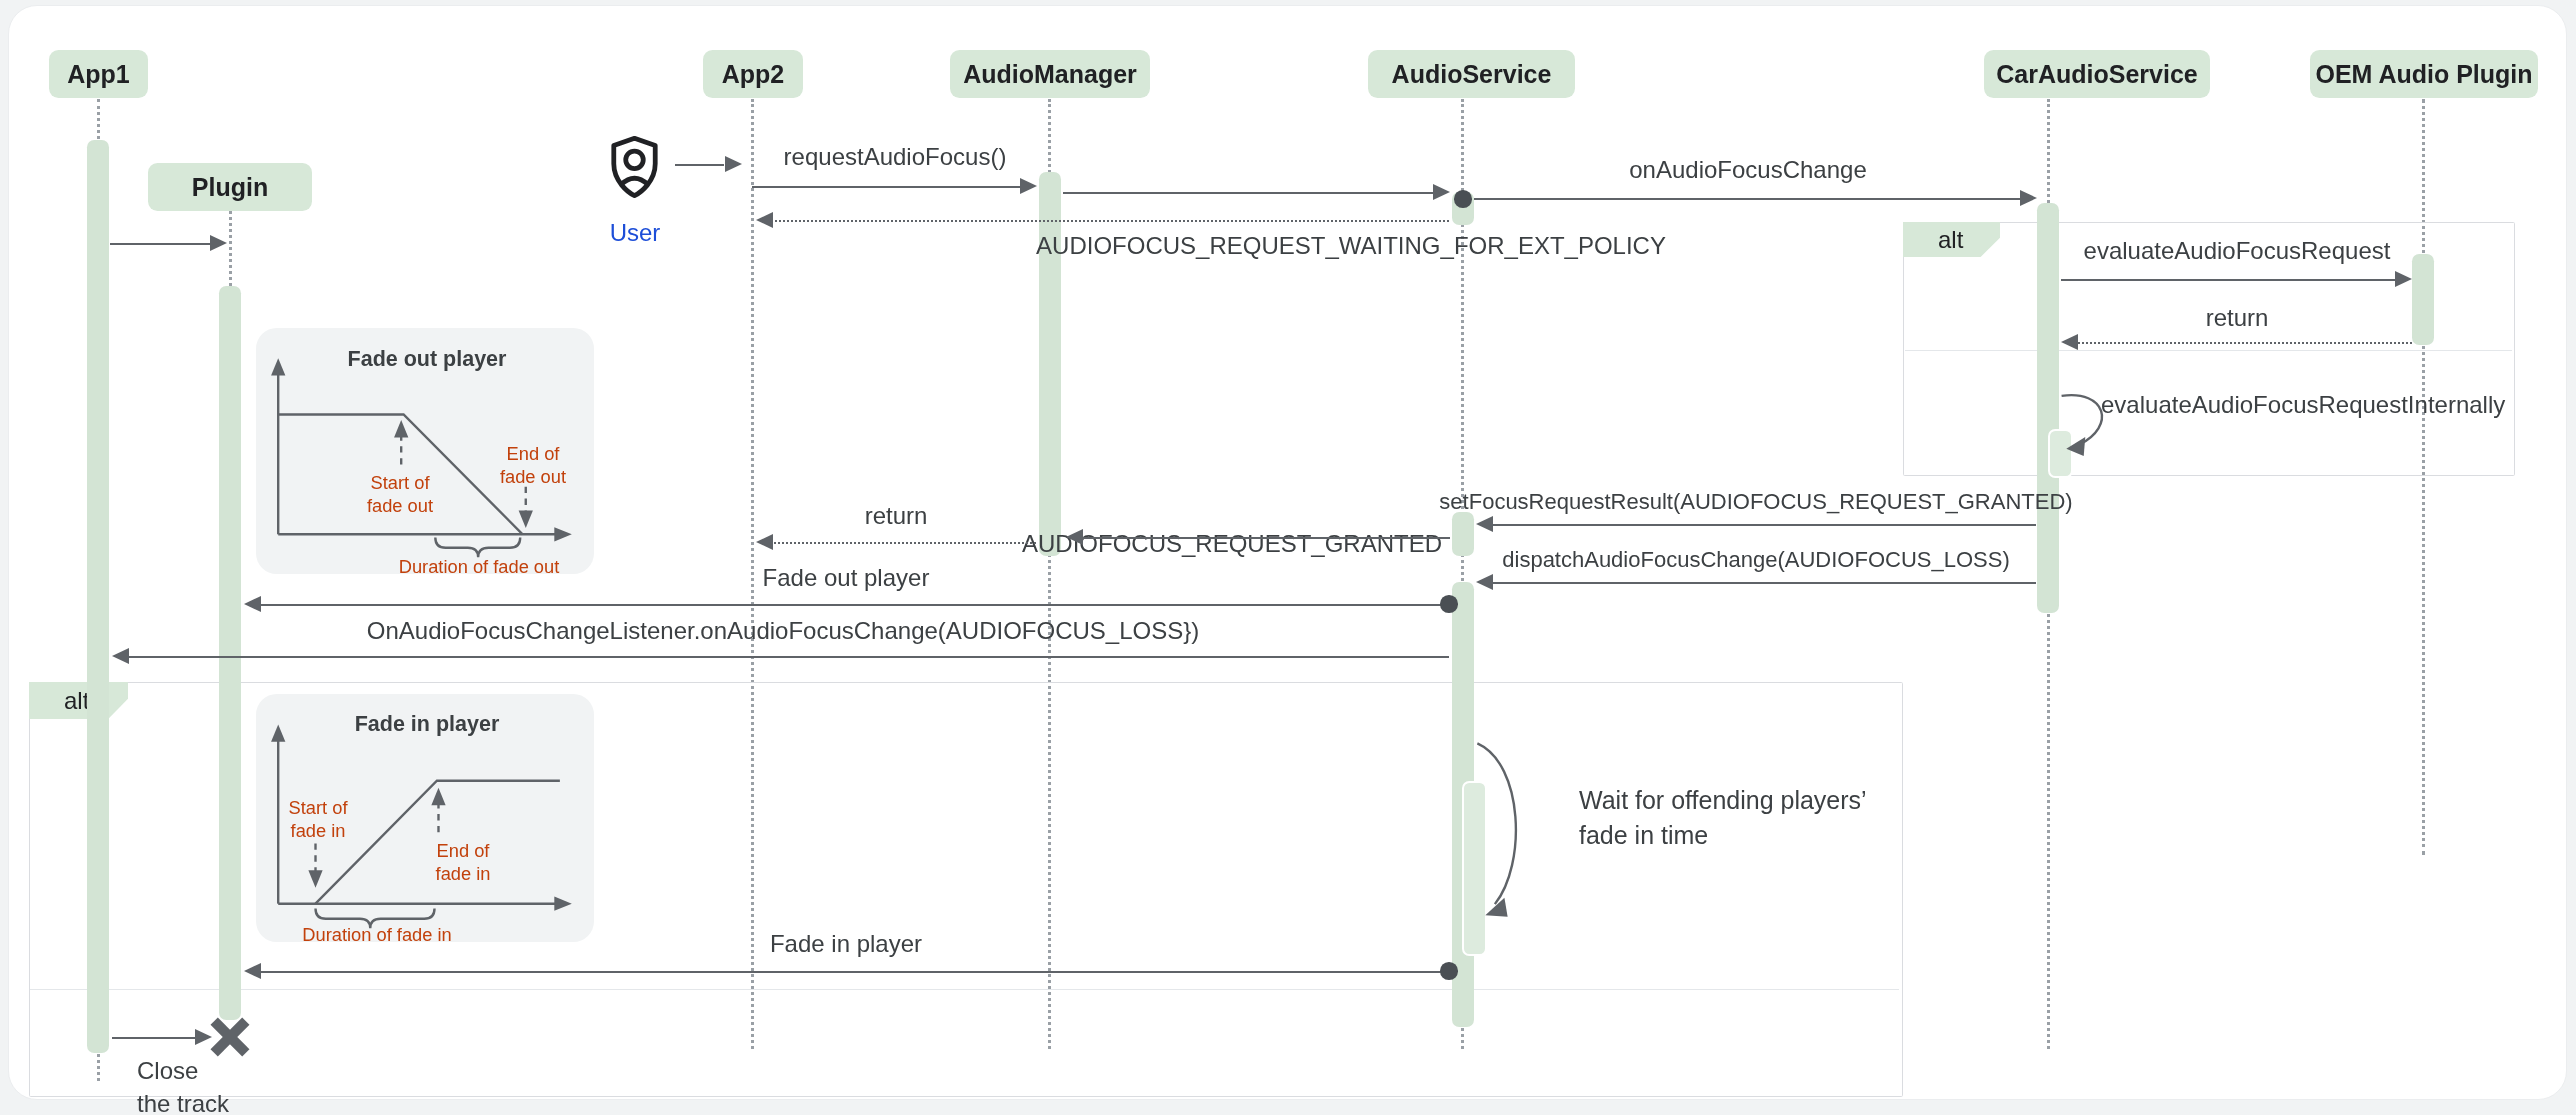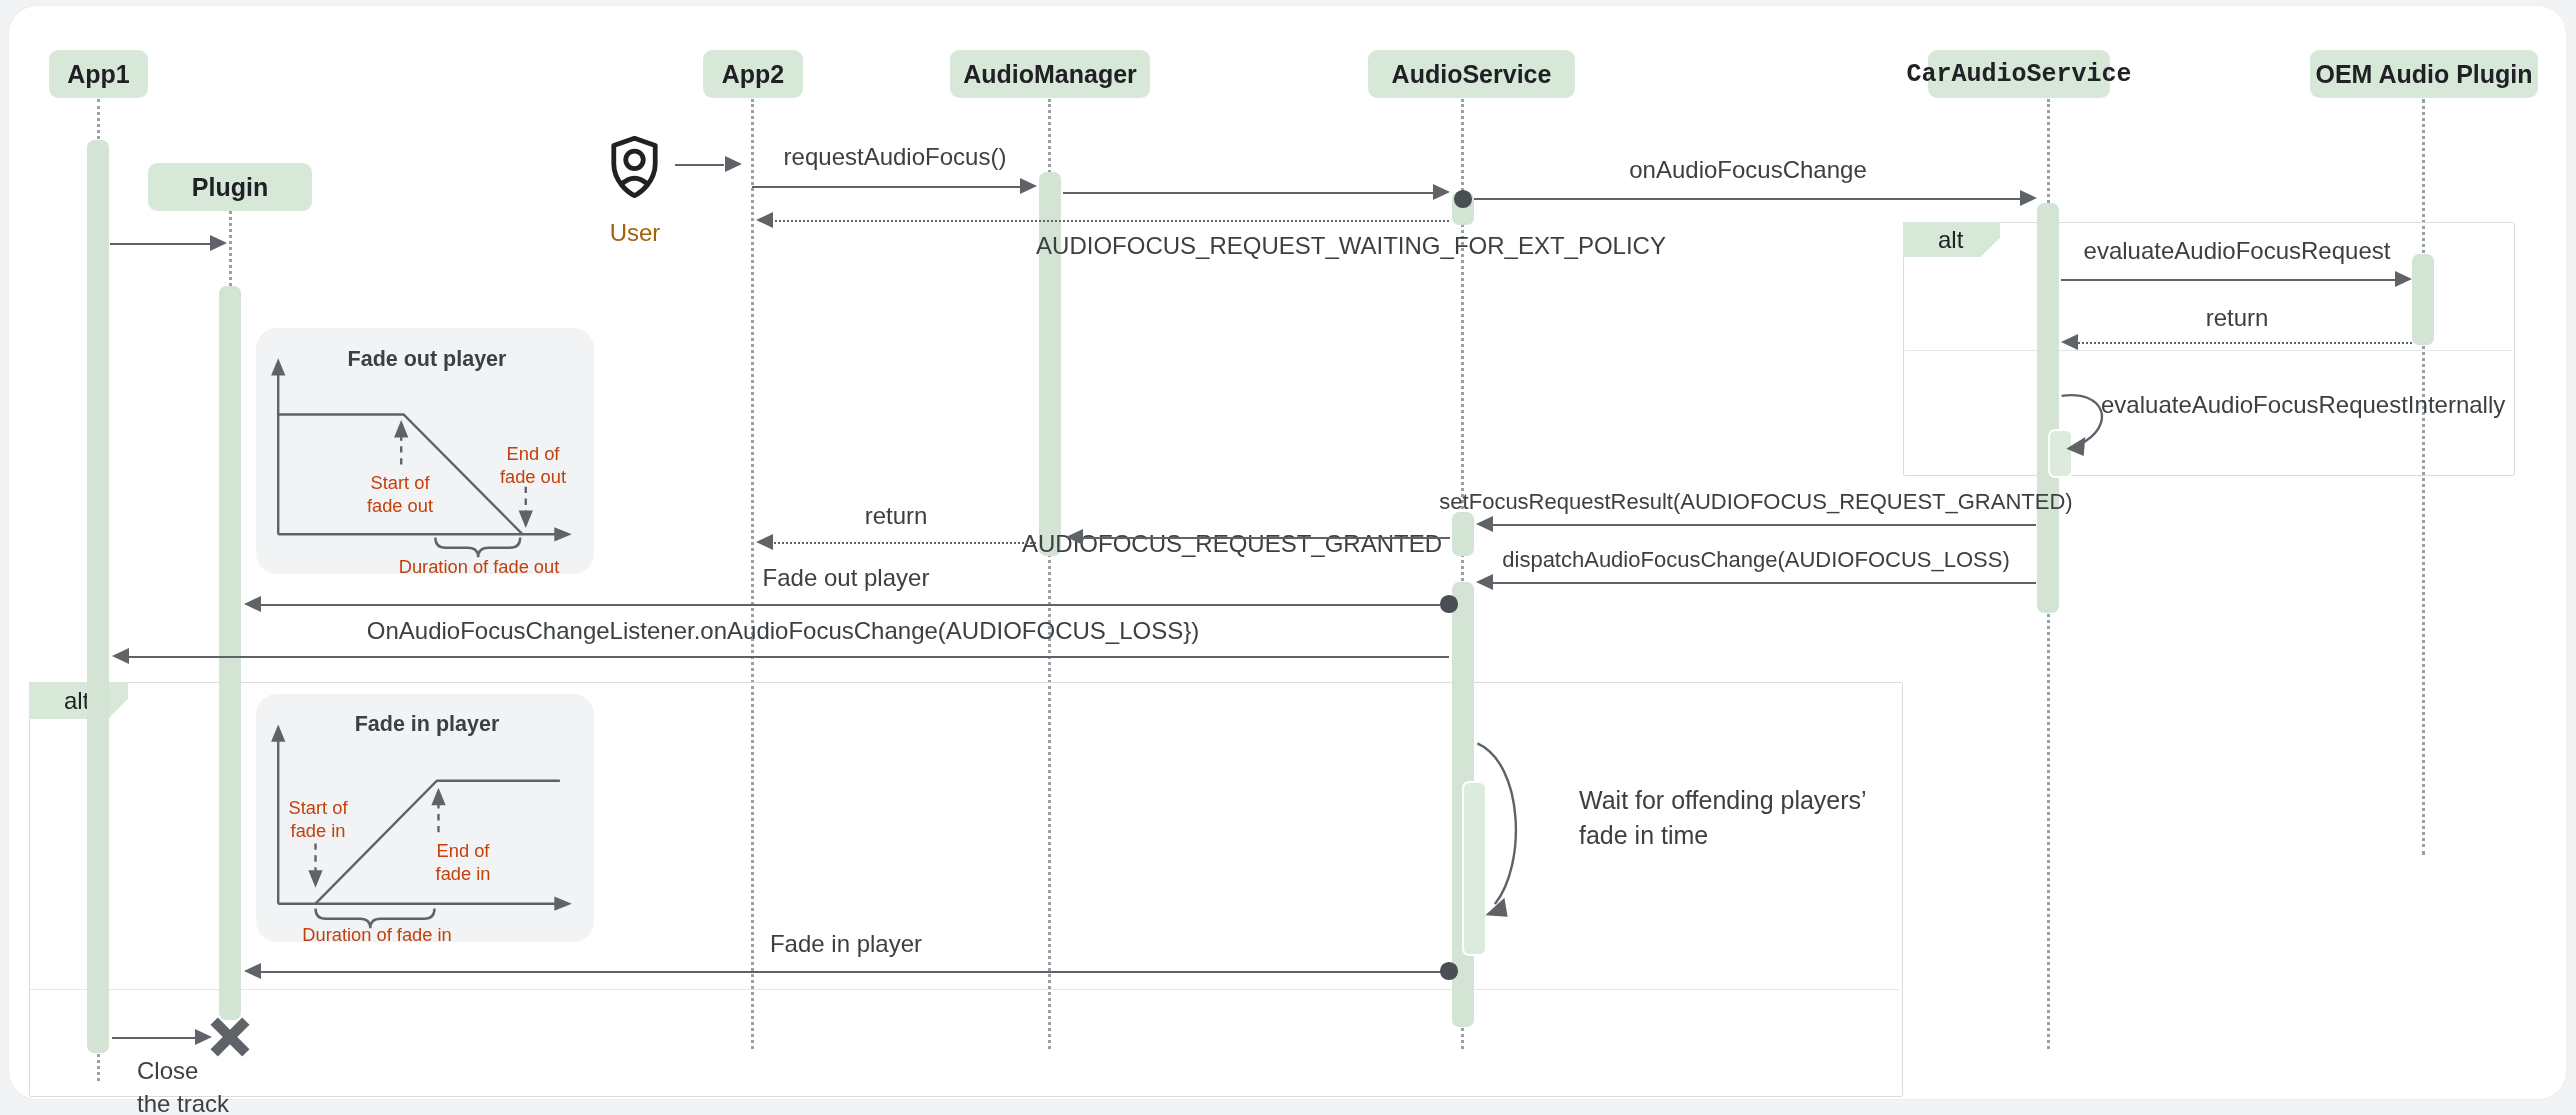--- a/index.html
+++ b/index.html
@@ -38,21 +38,21 @@
   }
   .alt-divider{position:absolute;height:0;border-top:1.6px solid #e4e7ea;}
   .inset{position:absolute;width:338px;background:#f1f3f4;border-radius:20.7px;}
   .inset svg{position:absolute;left:0;top:0;}
   .inset-title{position:absolute;transform:translateX(-50%);font-weight:bold;font-size:21.5px;color:#3c4043;white-space:nowrap;}
   .inset-text{position:absolute;transform:translateX(-50%);font-size:18.3px;line-height:23px;color:#c2410c;text-align:center;white-space:nowrap;}
   .inset-text span{display:block;}
   .textblock{position:absolute;font-size:24px;line-height:33px;color:#3c4043;white-space:nowrap;}
   .textblock span{display:block;}
   .wait-note{font-size:25px;line-height:35px;}
-  .user-label{position:absolute;transform:translateX(-50%);font-size:24px;color:#a16207;}
+  .user-label{position:absolute;transform:translateX(-50%);font-size:24px;color:#1d4ed8;}
   svg{overflow:visible;}
 </style>
 </head>
 <body>
 
 <div id="stage">
   <div class="canvas"></div>
 
   <div class="lifeline" style="left:97px;top:99px;height:982px;"></div>
   <div class="lifeline" style="left:229px;top:211px;height:75px;"></div>
@@ -93,21 +93,21 @@
     </div>
   <div class="actor-box" style="left:703px;top:50px;width:100px;">
       <span>App2</span>
     </div>
   <div class="actor-box" style="left:950px;top:50px;width:200px;">
       <span>AudioManager</span>
     </div>
   <div class="actor-box" style="left:1368px;top:50px;width:207px;">
       <span>AudioService</span>
     </div>
-  <div class="actor-box" style="left:1928px;top:50px;width:182px;font-family:Liberation Mono, monospace;">
+  <div class="actor-box" style="left:1984px;top:50px;width:226px;">
       <span>CarAudioService</span>
     </div>
   <div class="actor-box" style="left:2310px;top:50px;width:228px;">
       <span>OEM Audio Plugin</span>
     </div>
 
   <svg style="position:absolute;left:609px;top:135px;" width="51" height="64" viewBox="0 0 64 80">
     <path d="M32 4 L58 13 V36 C58 58 40 72 32 76 C24 72 6 58 6 36 V13 Z" fill="none" stroke="#202124" stroke-width="6" stroke-linejoin="round"></path>
     <circle cx="32" cy="31" r="11" fill="none" stroke="#202124" stroke-width="6"></circle>
     <path d="M15 62 Q32 46 49 62" fill="none" stroke="#202124" stroke-width="6"></path>

